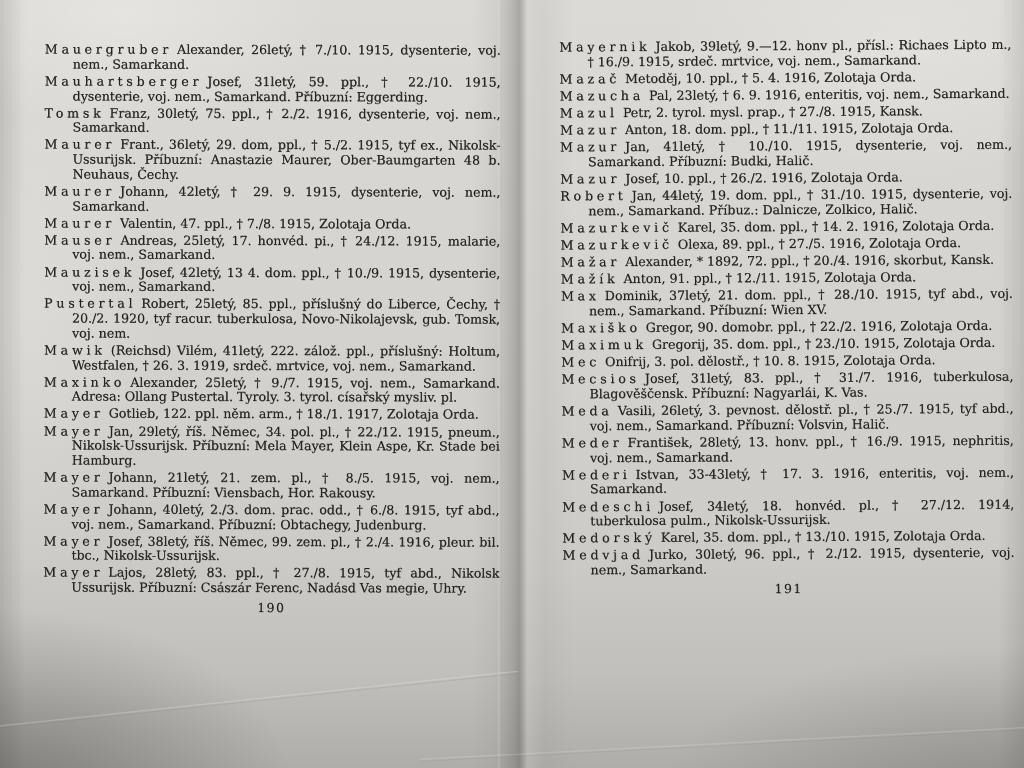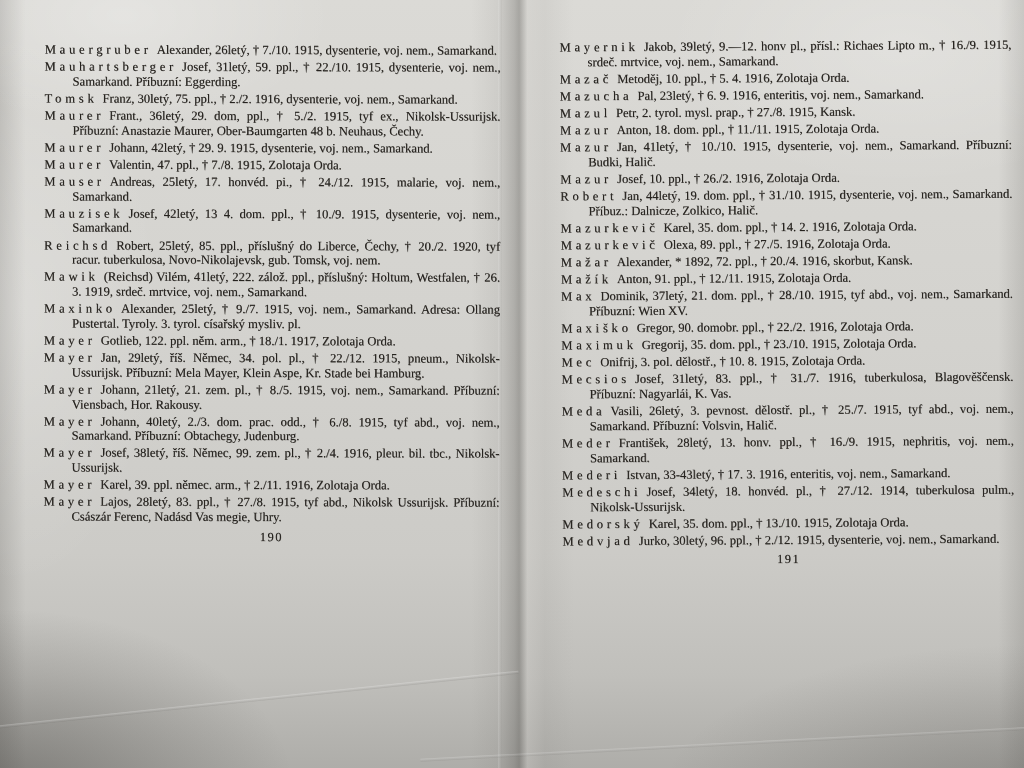--- a/index.html
+++ b/index.html
@@ -16,21 +16,20 @@
       radial-gradient(ellipse 300px 160px at 12% 2%, rgba(255,255,255,0.28), rgba(255,255,255,0.0) 70%),
       radial-gradient(ellipse 340px 200px at 88% 6%, rgba(255,255,255,0.20), rgba(255,255,255,0.0) 70%),
       radial-gradient(ellipse 200px 400px at 2% 40%, rgba(255,255,255,0.18), rgba(255,255,255,0.0) 70%),
       linear-gradient(90deg,
         rgba(90,88,84,0.22) 0%, rgba(90,88,84,0.0) 2.5%,
         rgba(90,88,84,0.0) 46%, rgba(110,108,104,0.10) 48.6%,
         rgba(72,70,66,0.26) 50.2%, rgba(48,46,42,0.30) 50.7%,
         rgba(200,198,194,0.30) 51.5%, rgba(130,128,124,0.10) 53.2%,
         rgba(130,128,124,0.0) 56%, rgba(90,88,84,0.0) 97.5%, rgba(90,88,84,0.18) 100%),
       linear-gradient(180deg, #dbdad6 0%, #d3d2ce 45%, #cccbc7 72%, #c0bfbb 88%, #aeada9 100%);
-    font-family: Liberation Serif, serif;
   }
   
   .crease { position: absolute; pointer-events: none; }
   .crease-1 {
     left: -40px; top: 700px; width: 560px; height: 3px;
     background: linear-gradient(180deg, rgba(255,255,255,0.45), rgba(80,78,74,0.25));
     transform: rotate(-6deg); opacity: 0.6;
   }
   .crease-2 {
     left: 420px; top: 742px; width: 640px; height: 3px;
@@ -84,37 +83,36 @@
   <div class="entry"><span class="surname">Maurer</span><span>Frant., 36letý, 29. dom, ppl., † 5./2. 1915, tyf ex., Nikolsk-Ussurijsk. Příbuzní: Anastazie Maurer, Ober-Baumgarten 48 b. Neuhaus, Čechy.</span></div>
 
   <div class="entry"><span class="surname">Maurer</span><span>Johann, 42letý, † 29. 9. 1915, dysenterie, voj. nem., Samarkand.</span></div>
 
   <div class="entry"><span class="surname">Maurer</span><span>Valentin, 47. ppl., † 7./8. 1915, Zolotaja Orda.</span></div>
 
   <div class="entry"><span class="surname">Mauser</span><span>Andreas, 25letý, 17. honvéd. pi., † 24./12. 1915, malarie, voj. nem., Samarkand.</span></div>
 
   <div class="entry"><span class="surname">Mauzisek</span><span>Josef, 42letý, 13 4. dom. ppl., † 10./9. 1915, dysenterie, voj. nem., Samarkand.</span></div>
 
-  <div class="entry"><span class="surname">Reichsd</span><span>Robert, 25letý, 85. ppl., příslušný do Liberce, Čechy, † 20./2. 1920, tyf racur. tuberkulosa, Novo-Nikolajevsk, gub. Tomsk, voj. nem.</span></div>
+  <div class="entry"><span class="surname">Pustertal</span><span>Robert, 25letý, 85. ppl., příslušný do Liberce, Čechy, † 20./2. 1920, tyf racur. tuberkulosa, Novo-Nikolajevsk, gub. Tomsk, voj. nem.</span></div>
 
   <div class="entry"><span class="surname">Mawik</span><span>(Reichsd) Vilém, 41letý, 222. zálož. ppl., příslušný: Holtum, Westfalen, † 26. 3. 1919, srdeč. mrtvice, voj. nem., Samarkand.</span></div>
 
   <div class="entry"><span class="surname">Maxinko</span><span>Alexander, 25letý, † 9./7. 1915, voj. nem., Samarkand. Adresa: Ollang Pustertal. Tyroly. 3. tyrol. císařský mysliv. pl.</span></div>
 
   <div class="entry"><span class="surname">Mayer</span><span>Gotlieb, 122. ppl. něm. arm., † 18./1. 1917, Zolotaja Orda.</span></div>
 
   <div class="entry"><span class="surname">Mayer</span><span>Jan, 29letý, říš. Němec, 34. pol. pl., † 22./12. 1915, pneum., Nikolsk-Ussurijsk. Příbuzní: Mela Mayer, Klein Aspe, Kr. Stade bei Hamburg.</span></div>
 
   <div class="entry"><span class="surname">Mayer</span><span>Johann, 21letý, 21. zem. pl., † 8./5. 1915, voj. nem., Samarkand. Příbuzní: Viensbach, Hor. Rakousy.</span></div>
 
   <div class="entry"><span class="surname">Mayer</span><span>Johann, 40letý, 2./3. dom. prac. odd., † 6./8. 1915, tyf abd., voj. nem., Samarkand. Příbuzní: Obtachegy, Judenburg.</span></div>
 
   <div class="entry"><span class="surname">Mayer</span><span>Josef, 38letý, říš. Němec, 99. zem. pl., † 2./4. 1916, pleur. bil. tbc., Nikolsk-Ussurijsk.</span></div>
 
-  <div class="entry"><span class="surname">Mayer</span><span>Karel, 39. ppl. němec. arm., † 2./11. 1916, Zolotaja Orda.</span></div>
 
   <div class="entry"><span class="surname">Mayer</span><span>Lajos, 28letý, 83. ppl., † 27./8. 1915, tyf abd., Nikolsk Ussurijsk. Příbuzní: Császár Ferenc, Nadásd Vas megie, Uhry.</span></div>
 </div>
     <div class="page-number">190</div>
   </div>
 
   <div class="page page-right">
     <div class="entries">
   <div class="entry"><span class="surname">Mayernik</span><span>Jakob, 39letý, 9.—12. honv pl., přísl.: Richaes Lipto m., † 16./9. 1915, srdeč. mrtvice, voj. nem., Samarkand.</span></div>
 

